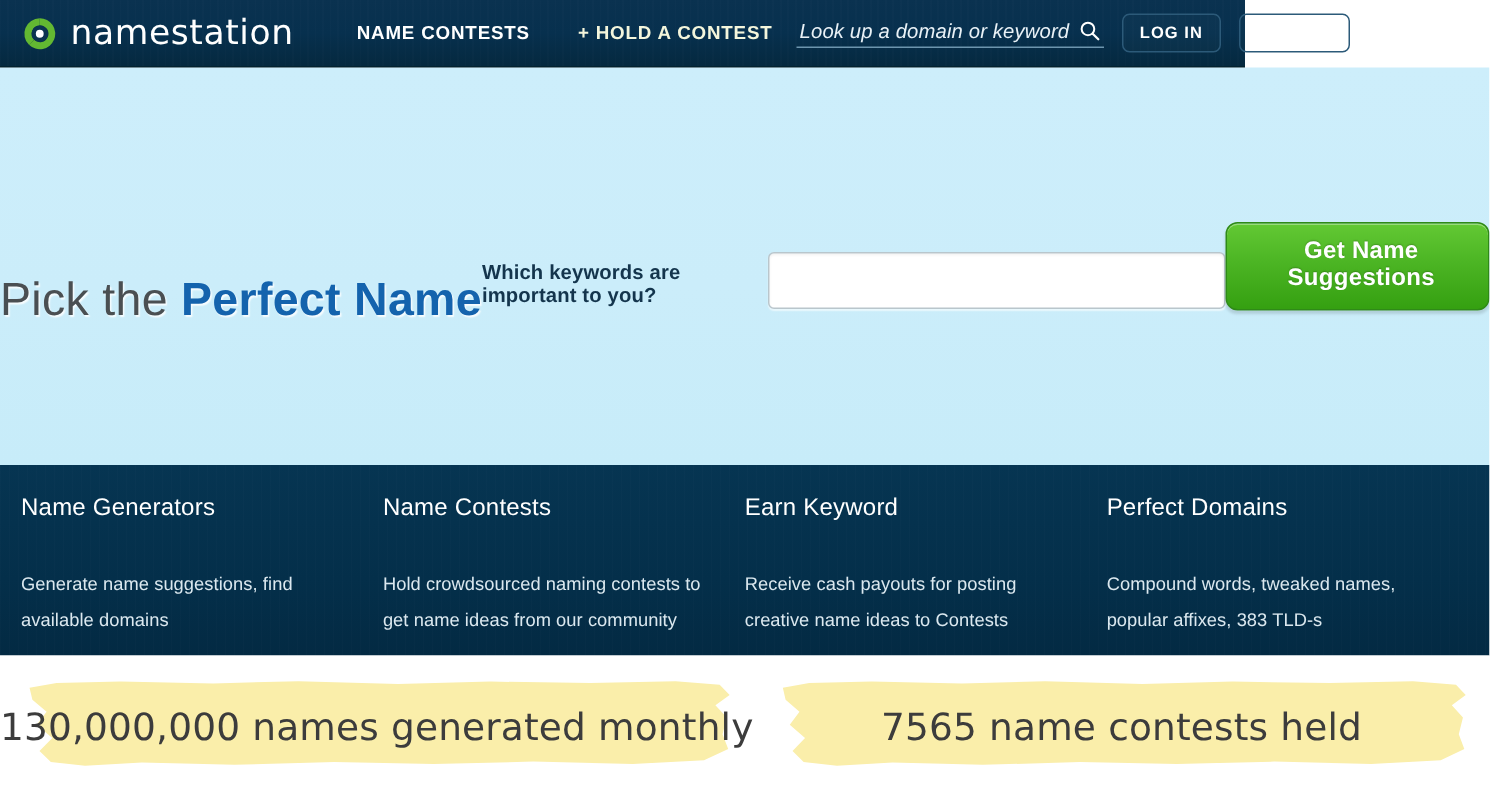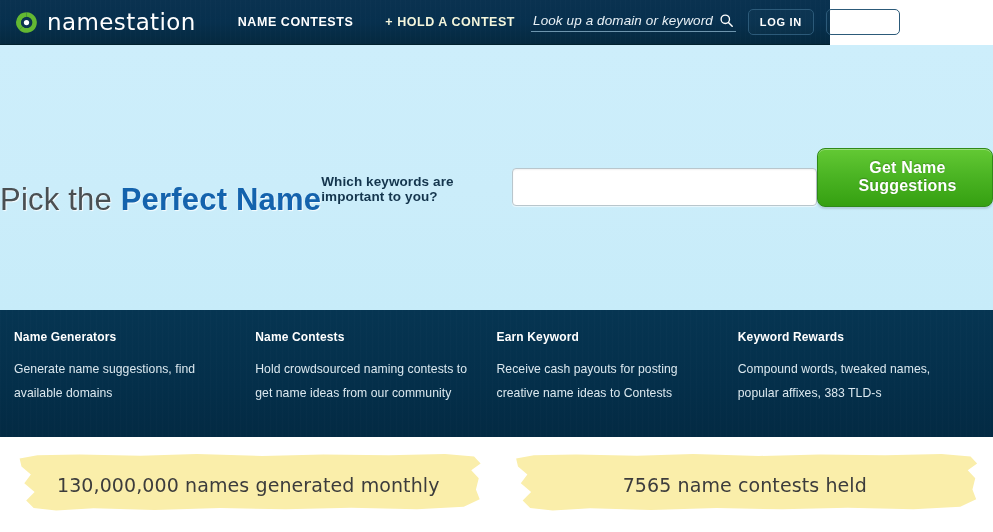--- a/index.html
+++ b/index.html
@@ -159,24 +159,24 @@
         rgba(255,255,255,0.013) 1px,
         rgba(0,0,0,0) 1px,
         rgba(0,0,0,0) 6px),
       linear-gradient(180deg, #063552 0%, #042f4a 60%, #032a43 100%);
     display: flex;
     padding: 0 14px;
   }
   .feature-col { flex: 1 1 0; padding-top: 20px; padding-right: 24px; }
   .feature-title {
     color: #ffffff;
-    font-size: 12px;
-    font-weight: bold;
+    font-size: 16px;
+    font-weight: normal;
     letter-spacing: 0.15px;
-    margin-bottom: 13px;
+    margin-bottom: 29px;
   }
   .feature-desc {
     color: #dbe8ef;
     font-size: 12.2px;
     line-height: 24px;
     letter-spacing: 0.05px;
   }
 
   
   .stats {
@@ -202,21 +202,21 @@
     clip-path: polygon(
       1.2% 12%, 5% 7%, 14% 5.5%, 27% 7.5%, 39% 5%, 53% 8%, 66% 5.5%,
       80% 7%, 92% 5%, 98.2% 9%, 99.6% 20%, 97.6% 31%, 99.2% 44%,
       98.6% 62%, 99.4% 78%, 96% 90%, 86% 94%, 72% 91.5%, 58% 94%,
       44% 92%, 30% 95%, 17% 92.5%, 9% 96%, 4.2% 92%, 2.6% 80%,
       4.4% 66%, 2.2% 52%, 3.6% 38%, 1.6% 25%
     );
   }
   .stat-text {
     position: relative;
-    font-size: 19px;
+    font-size: 25px;
     color: #3c3c3c;
     letter-spacing: 0.1px;
     font-family: "DejaVu Sans", sans-serif;
     white-space: nowrap;
   }
 </style>
 </head>
 <body>
 
 <div class="navbar">
@@ -274,21 +274,21 @@
   </div>
   <div class="feature-col">
     <div class="feature-title">Name Contests</div>
     <div class="feature-desc">Hold crowdsourced naming contests to get name ideas from our community</div>
   </div>
   <div class="feature-col">
     <div class="feature-title">Earn Keyword</div>
     <div class="feature-desc">Receive cash payouts for posting creative name ideas to Contests</div>
   </div>
   <div class="feature-col">
-    <div class="feature-title">Keyword Rewards</div>
+    <div class="feature-title">Perfect Domains</div>
     <div class="feature-desc">Compound words, tweaked names, popular affixes, 383 TLD-s</div>
   </div>
 </div>
 
 <div class="stats">
   <div class="stat-cell">
     <div class="stat-brush"></div>
     <div class="stat-text">130,000,000 names generated monthly</div>
   </div>
   <div class="stat-cell">

